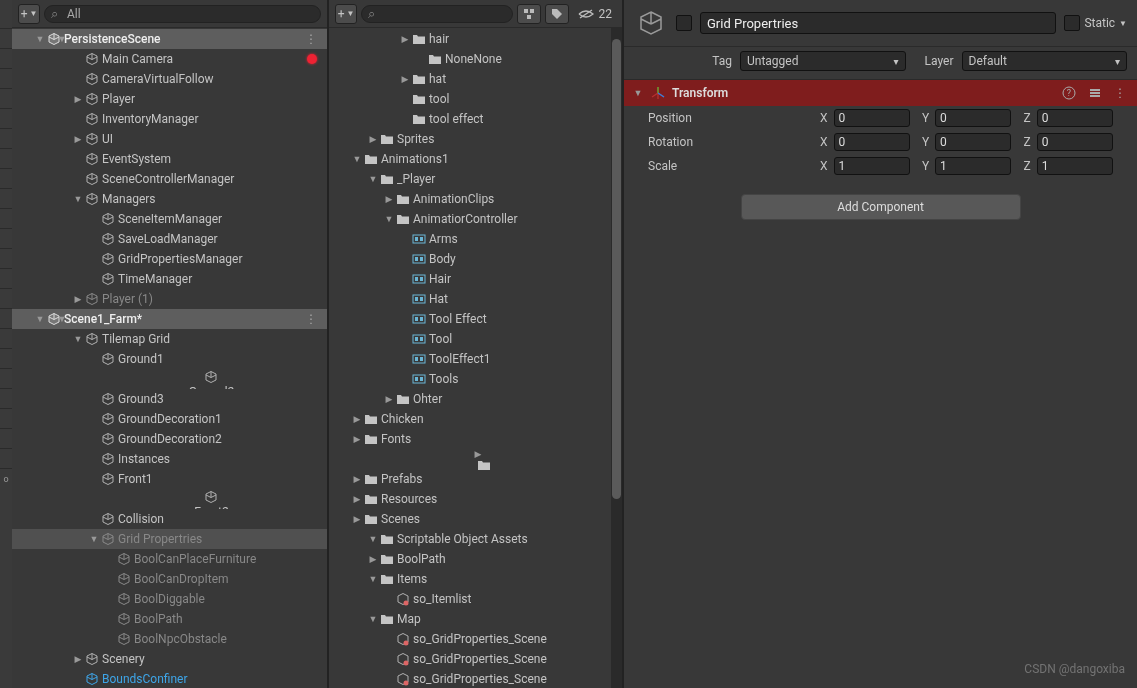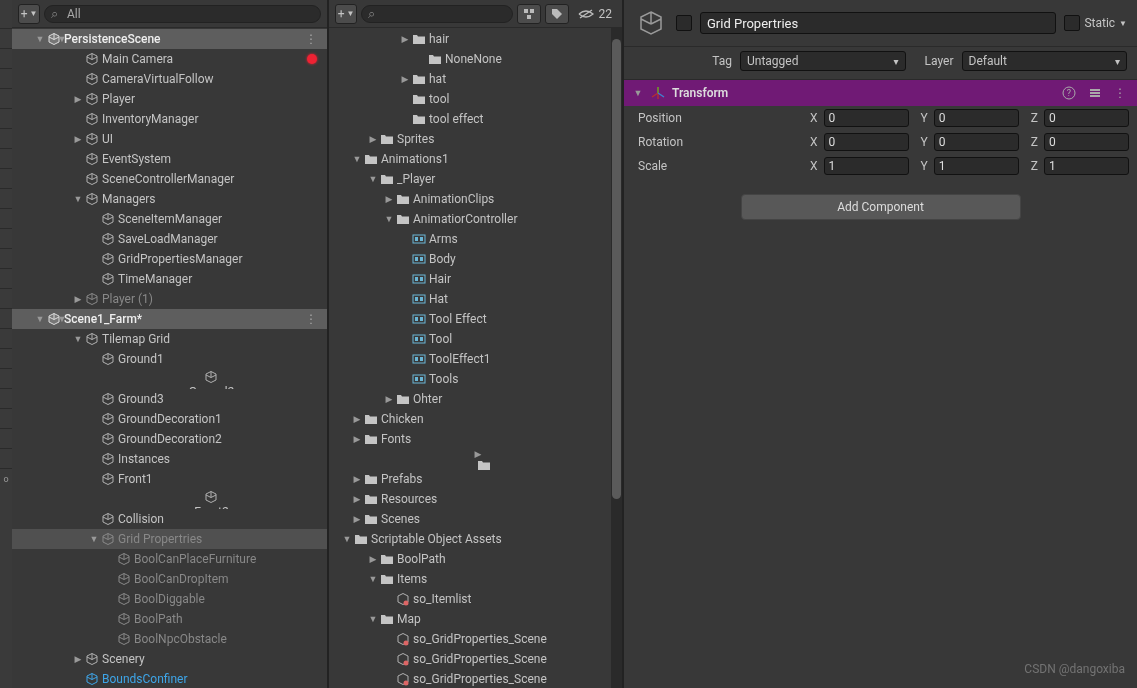--- a/index.html
+++ b/index.html
@@ -42,26 +42,26 @@
 .checkbox { width: 16px; height: 16px; background: #2b2b2b; border: 1px solid #111; border-radius: 2px; cursor: pointer; }
 .name-field { flex: 1; background: #2b2b2b; border: 1px solid #111; border-radius: 3px; height: 22px; padding: 0 6px; color: #eee; display: flex; align-items: center; font-size: 13px; }
 .static-check { display: flex; align-items: center; gap: 4px; color: #c4c4c4; }
 .static-check .arrow-d { font-size: 8px; }
 .taglayer-row { display: flex; align-items: center; padding: 4px 10px 8px; gap: 8px; }
 .tl-label { color: #c4c4c4; min-width: 40px; text-align: right; }
 .dropdown { flex: 1; background: #2b2b2b; border: 1px solid #111; border-radius: 3px; height: 20px; padding: 0 6px; color: #c4c4c4; display: flex; align-items: center; justify-content: space-between; cursor: pointer; }
 .dropdown::after { content: "▾"; font-size: 10px; }
 
 .component { border-top: 1px solid #2a2a2a; }
-.comp-header { background: #701a75; height: 26px; display: flex; align-items: center; padding: 0 8px; gap: 6px; }
+.comp-header { background: #7f1d1d; height: 26px; display: flex; align-items: center; padding: 0 8px; gap: 6px; }
 .comp-header .arrow { font-size: 9px; }
 .transform-ico { color: #8bc34a; font-size: 14px; }
 .comp-title { flex: 1; font-weight: 600; color: #ddd; }
 .icon-btn { color: #aaa; cursor: pointer; padding: 2px 3px; font-size: 12px; }
-.prop-row { display: flex; align-items: center; padding: 3px 8px; gap: 4px; margin-left: 6px; }
+.prop-row { display: flex; align-items: center; padding: 3px 24px; gap: 4px; }
 .prop-label { width: 160px; color: #c4c4c4; }
 .xyz-label { color: #c4c4c4; padding: 0 2px 0 8px; }
 .num-input { background: #2b2b2b; border: 1px solid #111; border-radius: 3px; height: 18px; padding: 0 4px; color: #ddd; flex: 1; display: flex; align-items: center; min-width: 0; }
 
 .add-comp-btn { background: #585858; border: 1px solid #444; border-radius: 4px; height: 26px; width: 280px; margin: 16px auto; display: flex; align-items: center; justify-content: center; color: #ddd; cursor: pointer; }
 
 .watermark { position: absolute; bottom: 12px; right: 12px; color: #999; font-size: 12px; opacity: 0.6; }
 
 .left-strip { width: 12px; background: #3a3a3a; }
 .strip-cell { height: 20px; border-top: 1px solid #2a2a2a; }
@@ -677,21 +677,21 @@
         </div>
         <div class="row" style="padding-left: 36px;">
           <span class="arrow right" style="margin-left:-14px;"></span>
           <span class="icn">
             <svg width="14" height="12" viewBox="0 0 14 12">
               <path d="M1 2 L5 2 L6 3.5 L13 3.5 L13 11 L1 11 Z" fill="#c4c4c4"></path>
             </svg>
           </span>
           <span class="label">Scenes</span>
         </div>
-        <div class="row" style="padding-left: 26px;">
+        <div class="row" style="padding-left: 52px;">
           <span class="arrow down" style="margin-left:-14px;"></span>
           <span class="icn">
             <svg width="14" height="12" viewBox="0 0 14 12">
               <path d="M1 2 L5 2 L6 3.5 L13 3.5 L13 11 L1 11 Z" fill="#c4c4c4"></path>
             </svg>
           </span>
           <span class="label">Scriptable Object Assets</span>
         </div>
         <div class="row" style="padding-left: 52px;">
           <span class="arrow right" style="margin-left:-14px;"></span>

